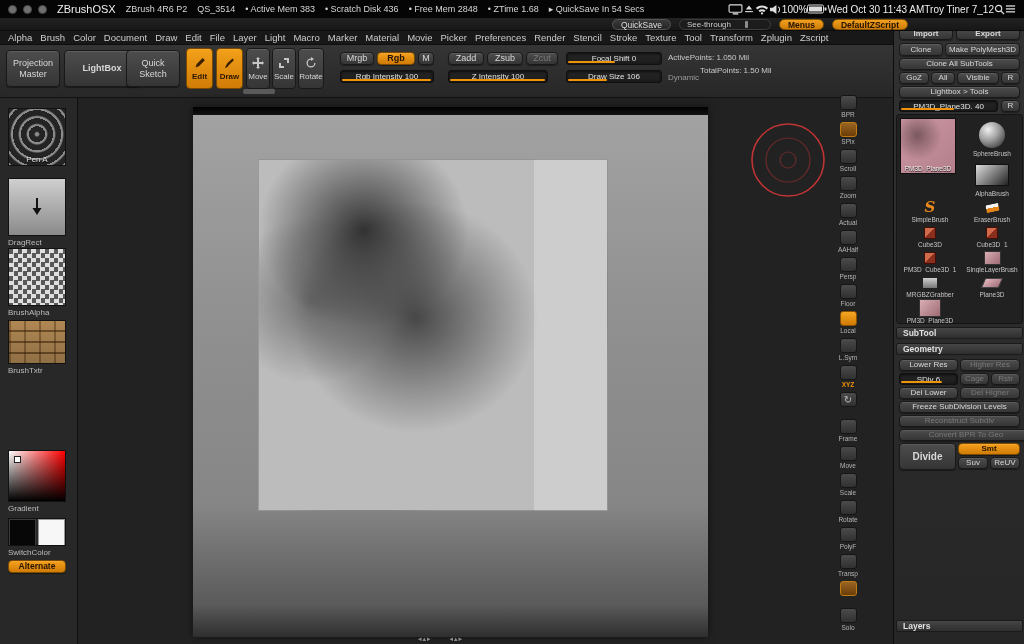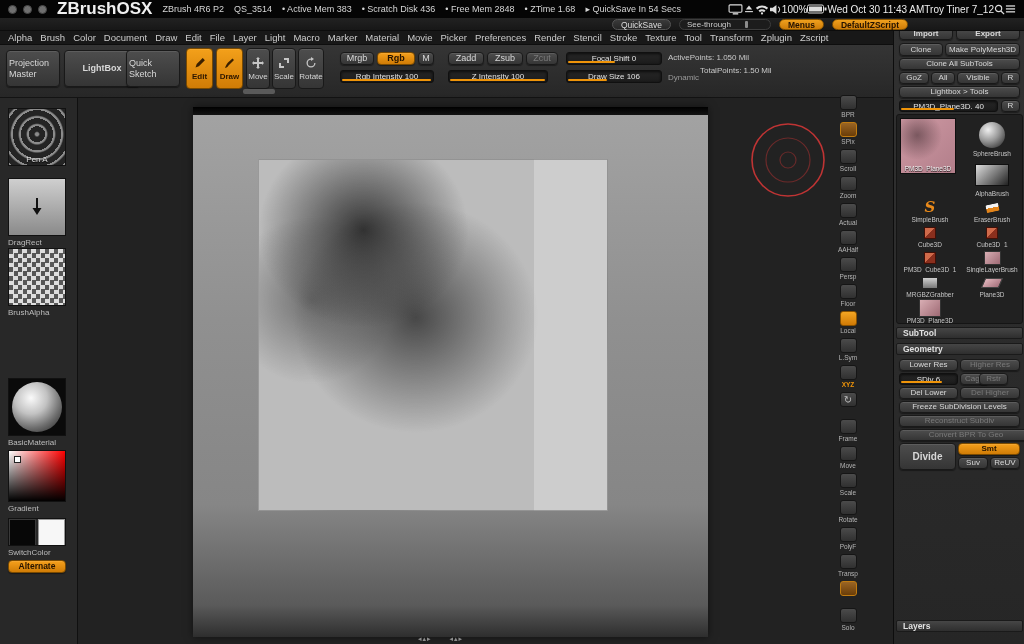--- a/index.html
+++ b/index.html
@@ -3,40 +3,40 @@
 <meta charset="utf-8">
 <style>
 *{margin:0;padding:0;box-sizing:border-box}
 html,body{width:1024px;height:644px;background:#1c1c1c;font-family:"Liberation Sans",sans-serif}
 #app{position:relative;width:1024px;height:644px;overflow:hidden;background:#232323;color:#ccc}
 
 
 #macbar{position:relative;z-index:6;display:flex;align-items:center;height:18px;background:#050505;padding:0 8px;gap:10px}
 .winbtns{display:flex;gap:6px}
 .dot{width:9px;height:9px;border-radius:50%;background:#707070;border:1px solid #484848}
-.mac-app{font-size:17px;font-weight:bold;color:#f0f0f0;white-space:nowrap}
+.mac-app{font-size:11px;font-weight:normal;color:#f0f0f0;white-space:nowrap}
 .mac-status{display:flex;gap:10px;font-size:9px;color:#d6d6d6;white-space:nowrap;overflow:hidden;flex:1}
 .mac-right{display:flex;align-items:center;margin-left:auto}
 .mtext{font-size:10px;color:#eee;white-space:nowrap}
 
 
 #zb-titlebar{position:absolute;left:0;top:18px;width:1024px;height:13px;background:linear-gradient(#222,#171717);border-bottom:1px solid #0c0c0c;z-index:5}
 .tb-cluster{position:absolute;right:116px;top:1px;display:flex;gap:8px;align-items:center}
 .tb-btn{height:11px;padding:0 8px;display:flex;align-items:center;font-size:8.5px;color:#ddd;background:linear-gradient(#3a3a3a,#262626);border:1px solid #555;border-radius:6px;white-space:nowrap}
 .tb-btn.orange{background:linear-gradient(#f0a01e,#cf7d08);color:#241200;font-weight:bold;border-color:#8a5500}
 .tb-slider{height:11px;width:92px;position:relative;background:#1c1c1c;border:1px solid #3d3d3d;border-radius:6px;display:flex;align-items:center;padding-left:7px;font-size:8px;color:#c9c9c9}
 .tb-slider::after{content:"";position:absolute;right:22px;top:1px;bottom:1px;width:3px;background:#8d8d8d;border-radius:1px}
 
 
 #menurow{position:absolute;left:0;top:31px;width:893px;height:14px;background:#181818;display:flex;align-items:center;gap:8px;padding-left:8px;border-bottom:1px solid #0e0e0e;overflow:hidden}
 .menu-item{font-size:9.5px;color:#cdcdcd;white-space:nowrap}
 
 
 #shelf{position:absolute;left:0;top:45px;width:893px;height:53px;background:linear-gradient(#353535,#272727);border-bottom:1px solid #131313}
-.zbtn{position:absolute;display:flex;align-items:center;justify-content:center;background:linear-gradient(#4d4d4d,#353535);border:1px solid #191919;border-radius:4px;box-shadow:inset 0 1px 0 rgba(255,255,255,.09),0 1px 1px rgba(0,0,0,.4);color:#d8d8d8;font-size:9px;line-height:1.15;white-space:nowrap;overflow:hidden}
+.zbtn{position:absolute;display:flex;align-items:center;justify-content:center;text-align:center;background:linear-gradient(#4d4d4d,#353535);border:1px solid #191919;border-radius:4px;box-shadow:inset 0 1px 0 rgba(255,255,255,.09),0 1px 1px rgba(0,0,0,.4);color:#d8d8d8;font-size:9px;line-height:1.15;white-space:nowrap;overflow:hidden}
 .zbtn.two{white-space:normal;padding:2px;font-size:9px}
 .zbtn.orange{background:linear-gradient(#f5a01c,#d07c06);color:#241300;font-weight:bold;border-color:#7a4a00}
 .zbtn.dim{color:#7a7a7a}
 .slider{position:absolute;background:linear-gradient(#262626,#1c1c1c);border:1px solid #101010;border-radius:3px;box-shadow:inset 0 1px 3px rgba(0,0,0,.7);color:#e2e2e2;font-size:8px;display:flex;align-items:center;justify-content:center;white-space:nowrap;overflow:hidden}
 .slider .fill{position:absolute;left:1px;bottom:1px;height:2px;background:#ef9409;border-radius:1px}
 .mode{position:absolute;top:3px;width:27px;height:41px;display:flex;flex-direction:column;align-items:center;justify-content:center;gap:2px;background:linear-gradient(#4d4d4d,#353535);border:1px solid #191919;border-radius:4px;box-shadow:inset 0 1px 0 rgba(255,255,255,.09)}
 .mode.orange{background:linear-gradient(#f3a01a,#d07c06);border-color:#7a4a00}
 .mlabel{font-size:8px;color:#d5d5d5}
 .mode.orange .mlabel{color:#2b1600;font-weight:bold}
 .shelf-note{position:absolute;font-size:8px;color:#c9c9c9;white-space:nowrap}
@@ -278,25 +278,23 @@
         <svg width="24" height="24" viewBox="0 0 24 24">
             <path d="M11 3h2v10h3.5L12 20l-4.5-7H11z" fill="#111"></path>
           </svg>
       </div>
       <span class="tray-label">DragRect</span>
     </div>
     <div class="tray-item" style="top:150px">
       <div class="art art-alpha"></div>
       <span class="tray-label">BrushAlpha</span>
     </div>
-    <div class="tray-item" style="top:280px">
-      <div class="art art-material">
-          <span class="ball"></span>
-        </div>
-      <span class="tray-label">BasicMaterial</span>
+    <div class="tray-item" style="top:222px">
+      <div class="art art-txtr"></div>
+      <span class="tray-label">BrushTxtr</span>
     </div>
     <div class="tray-item" style="top:352px">
       <div class="art art-gradient">
           <span class="gmarker"></span>
         </div>
       <span class="tray-label">Gradient</span>
     </div>
     <div class="tray-item" style="top:420px">
       <div class="art art-switch">
         <span class="sw black"></span>
@@ -518,21 +516,21 @@
     <div class="hdr" style="top:307px">SubTool</div>
     <div class="hdr" style="top:323px">Geometry</div>
 
     <div class="zbtn" style="left:5px;top:339px;width:59px;height:12px">Lower Res</div>
     <div class="zbtn dim" style="left:66px;top:339px;width:60px;height:12px">Higher Res</div>
     <div class="slider" style="left:5px;top:353px;width:59px;height:12px">
       <span>SDiv 6</span>
       <span class="fill" style="width:72%"></span>
     </div>
     <div class="zbtn dim" style="left:66px;top:353px;width:29px;height:12px">Cage</div>
-    <div class="zbtn dim" style="left:85px;top:353px;width:29px;height:12px">Rstr</div>
+    <div class="zbtn dim" style="left:97px;top:353px;width:29px;height:12px">Rstr</div>
     <div class="zbtn" style="left:5px;top:367px;width:59px;height:12px">Del Lower</div>
     <div class="zbtn dim" style="left:66px;top:367px;width:60px;height:12px">Del Higher</div>
     <div class="zbtn" style="left:5px;top:381px;width:121px;height:12px">Freeze SubDivision Levels</div>
     <div class="zbtn dim" style="left:5px;top:395px;width:121px;height:12px">Reconstruct Subdiv</div>
     <div class="zbtn dim" style="left:5px;top:409px;width:134px;height:12px">Convert BPR To Geo</div>
     <div class="zbtn" style="left:5px;top:423px;width:57px;height:27px;font-size:10px;font-weight:bold">Divide</div>
     <div class="zbtn orange" style="left:64px;top:423px;width:62px;height:12px">Smt</div>
     <div class="zbtn" style="left:64px;top:437px;width:30px;height:12px">Suv</div>
     <div class="zbtn" style="left:96px;top:437px;width:30px;height:12px">ReUV</div>
 

